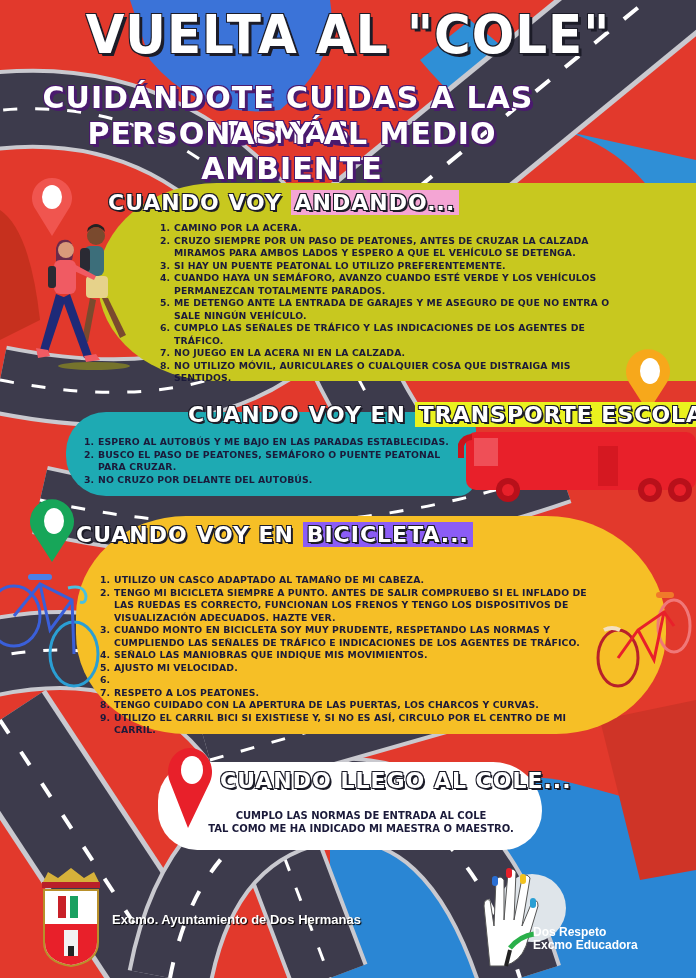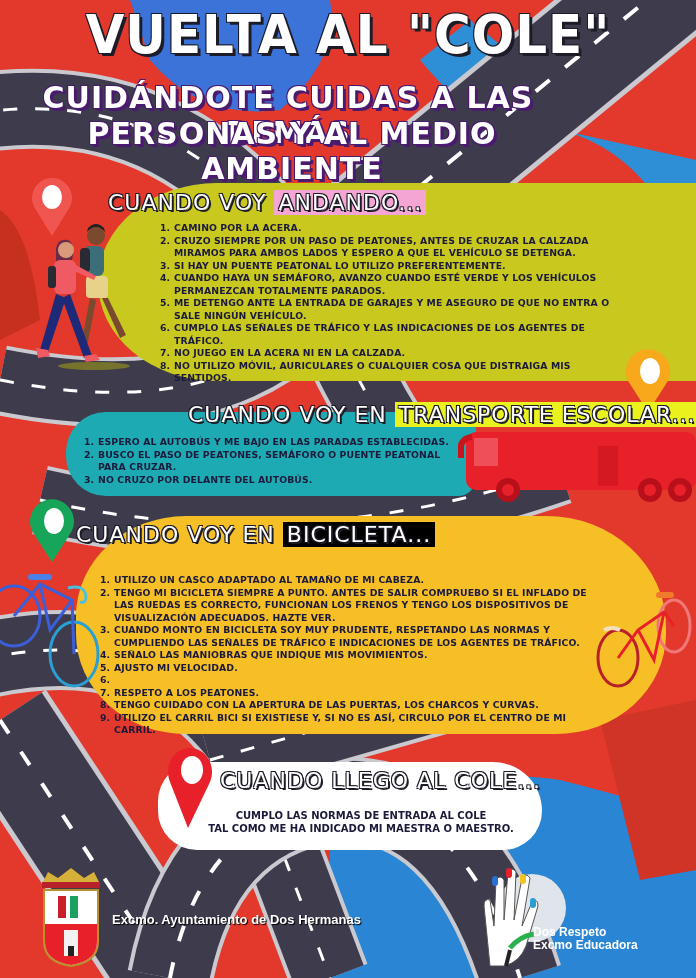--- a/index.html
+++ b/index.html
@@ -41,32 +41,32 @@
     left: 76px; top: 516px; width: 590px; height: 218px;
     background: #f6bf26;
     border-radius: 110px 120px 110px 110px / 100px 110px 100px 100px;
   }
   .panel-arrive {
     left: 158px; top: 762px; width: 384px; height: 88px;
     background: #fff; border-radius: 40px 50px 40px 40px;
   }
 
   .heading {
-    position: absolute; font-weight: normal; color: #fff; font-size: 22px;
+    position: absolute; font-weight: bold; color: #fff; font-size: 22px;
     letter-spacing: 1px;
     text-shadow: 2px 2px 0 #1c1c28, -1px -1px 0 #1c1c28, 1px -1px 0 #1c1c28, -1px 1px 0 #1c1c28;
     white-space: nowrap;
   }
   .heading .hl { padding: 0 4px; }
   .h-walk { left: 108px; top: 190px; }
   .h-walk .hl { background: #f4a5d4; }
   .h-bus { left: 188px; top: 402px; }
   .h-bus .hl { background: #eaf21e; }
   .h-bike { left: 76px; top: 522px; }
-  .h-bike .hl { background: #000000; }
+  .h-bike .hl { background: #8b5cf6; }
   .h-arrive {
     left: 220px; top: 768px; color: #fff; font-size: 22px;
     text-shadow: 2px 2px 0 #1c1c28, -1px -1px 0 #1c1c28, 1px -1px 0 #1c1c28, -1px 1px 0 #1c1c28;
   }
 
   ol.rules {
     position: absolute; list-style: none;
     font-weight: bold; color: #1b1a3a; font-size: 9.3px; line-height: 12.5px;
     text-transform: uppercase; letter-spacing: 0.1px;
   }

